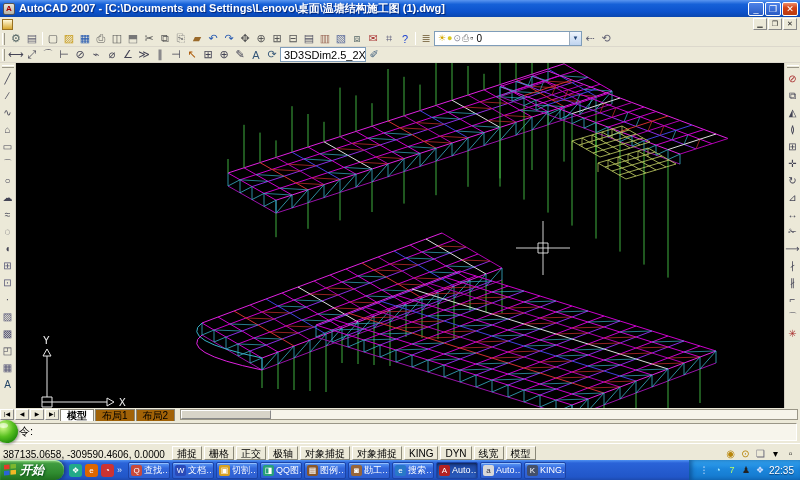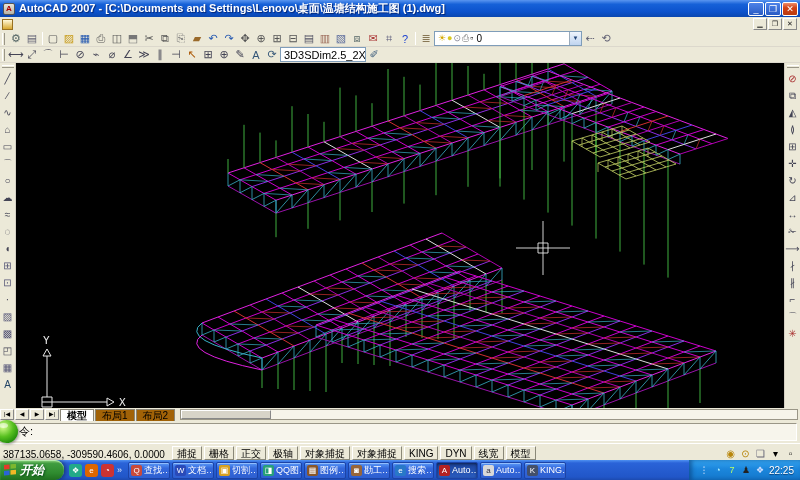--- a/index.html
+++ b/index.html
@@ -904,17 +904,17 @@
         </span>
       </span>
     <div class="tray">
       <span id="tray-icons" style="display:flex;gap:2px">
           <span class="tri" style="color: rgb(238, 238, 255);">⋮</span>
           <span class="tri" style="color: rgb(170, 238, 255);">◔</span>
           <span class="tri" style="color: rgb(187, 255, 102);">7</span>
           <span class="tri" style="color: rgb(34, 34, 34);">♟</span>
           <span class="tri" style="color: rgb(204, 221, 255);">❖</span>
         </span>
-      <span class="clock">22:25</span>
+      <span class="clock">22:35</span>
     </div>
   </div>
 
 </div>
 
 </body></html>

